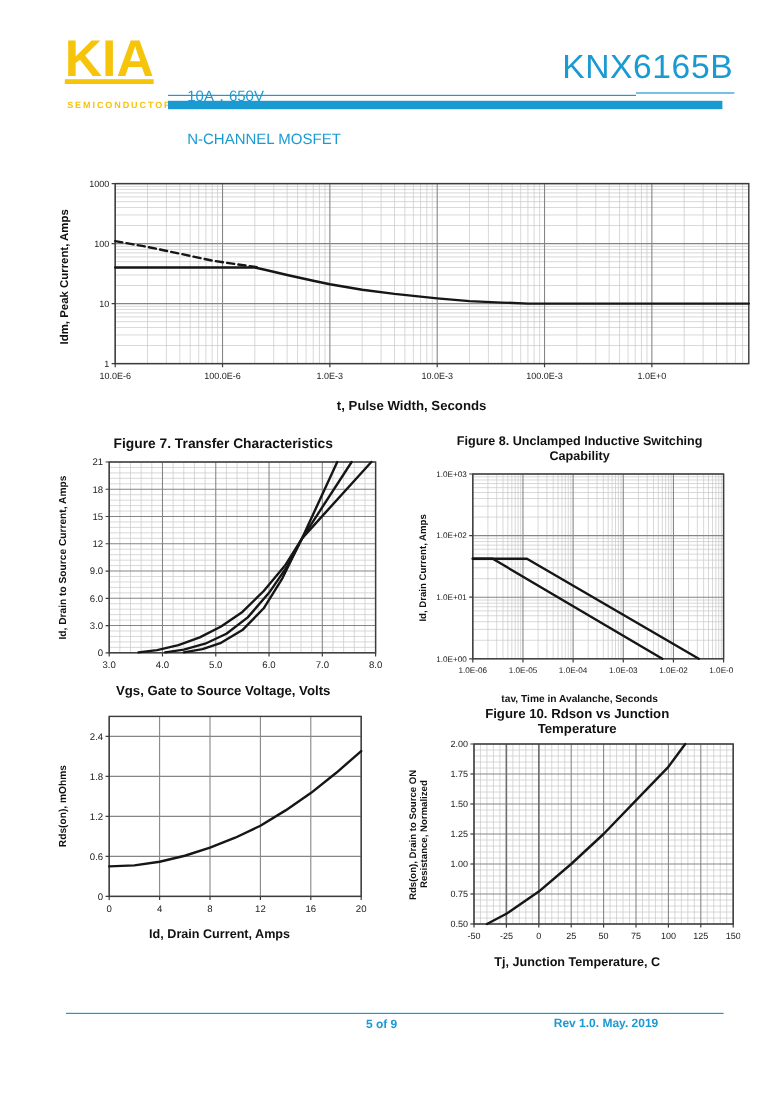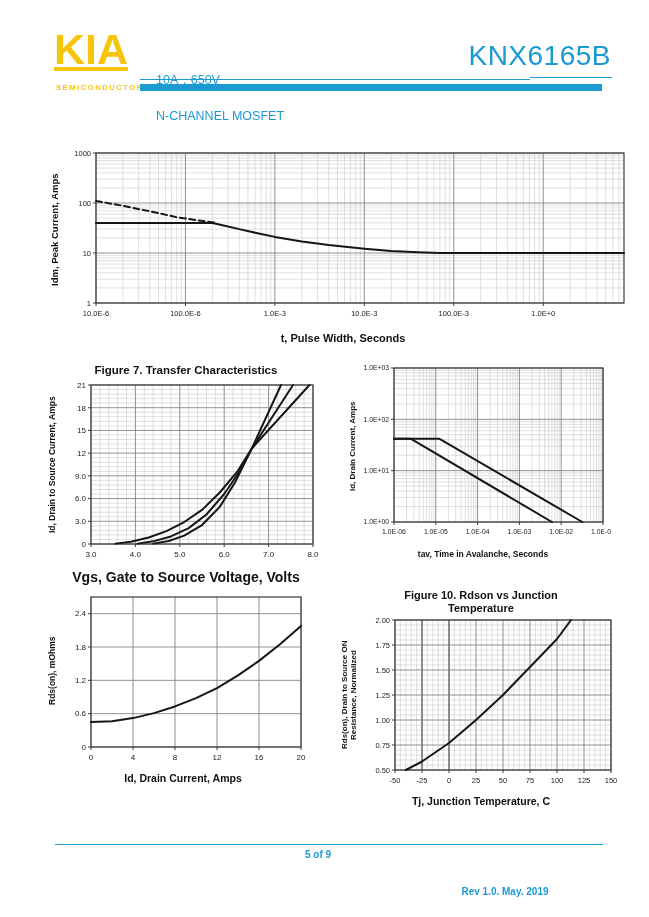--- a/index.html
+++ b/index.html
@@ -26,38 +26,38 @@
   .ylab{font-weight:bold;color:#111;writing-mode:vertical-rl;transform:rotate(180deg);
         text-align:center;white-space:pre-line;line-height:1.15;padding-top:18px;}
   .xlab{font-weight:bold;color:#111;text-align:center;margin-top:1px;}
   #blk-fig6{left:50px;top:147px;width:586px;}
   #blk-fig6 .fig-title{font-size:12.5px;margin-bottom:2px;}
   #blk-fig6 .ylab{width:18px;font-size:9.5px;}
   #blk-fig6 .xlab{font-size:11px;}
   #blk-fig7{left:48px;top:364px;width:276px;}
   #blk-fig7 .fig-title{font-size:11.5px;margin-bottom:2px;}
   #blk-fig7 .ylab{width:15px;font-size:8.5px;}
-  #blk-fig7 .xlab{font-size:14px;}
+  #blk-fig7 .xlab{font-size:11px;}
   #blk-fig8{left:348px;top:362px;width:270px;}
   #blk-fig8 .fig-title{font-size:10.5px;margin-bottom:3px;}
   #blk-fig8 .ylab{width:13px;font-size:8px;}
   #blk-fig8 .xlab{font-size:8.5px;}
   #blk-fig9{left:48px;top:589px;width:270px;}
   #blk-fig9 .fig-title{font-size:11px;margin-bottom:3px;}
   #blk-fig9 .ylab{width:15px;font-size:8.5px;}
   #blk-fig9 .xlab{font-size:10.5px;}
   #blk-fig10{left:340px;top:589px;width:282px;}
   #blk-fig10 .fig-title{font-size:11px;margin-bottom:0;}
   #blk-fig10 .ylab{width:25px;font-size:8px;}
   #blk-fig10 .xlab{font-size:10.5px;}
   
   .ftr-line{position:absolute;left:55px;top:844px;width:548px;height:1px;background:var(--accent);}
   .ftr-page{position:absolute;left:268px;top:849px;width:100px;text-align:center;
         color:var(--accent);font-size:10px;font-weight:bold;}
-  .ftr-rev{position:absolute;left:440px;top:886px;width:130px;text-align:center;
+  .ftr-rev{position:absolute;left:440px;top:848px;width:130px;text-align:center;
         color:var(--accent);font-size:10px;font-weight:bold;}
 </style>
 </head>
 <body>
 
 <div class="page">
 
   <div class="logo">KIA</div>
   <div class="logo-sub">SEMICONDUCTORS</div>
   <div class="rating">
@@ -279,20 +279,22 @@
             <line x1="25" x2="28" y1="142.28571428571428" y2="142.28571428571428" stroke="#3c3c3c" stroke-width="1"></line>
             <text x="23" y="145.0857142857143" text-anchor="end" font-size="8" fill="#222222" font-family="Liberation Sans, sans-serif">3.0</text>
             <line x1="25" x2="28" y1="165" y2="165" stroke="#3c3c3c" stroke-width="1"></line>
             <text x="23" y="167.8" text-anchor="end" font-size="8" fill="#222222" font-family="Liberation Sans, sans-serif">0</text>
           </svg></div>
     </div>
     <div class="xlab">Vgs, Gate to Source Voltage, Volts</div>
   </div>
 
   <div class="fig" id="blk-fig8">
+    <div class="fig-title">Figure 8. Unclamped Inductive Switching
+Capability</div>
     <div class="chart-row">
       <div class="ylab">Id, Drain Current, Amps</div>
       <div id="chart-fig8"><svg width="250" height="182" viewBox="0 0 250 182">
             <line x1="45.583053818754415" x2="45.583053818754415" y1="6" y2="160" stroke="#c9c9c9" stroke-width="0.6"></line>
             <line x1="52.943668447281894" x2="52.943668447281894" y1="6" y2="160" stroke="#c9c9c9" stroke-width="0.6"></line>
             <line x1="58.16610763750883" x2="58.16610763750883" y1="6" y2="160" stroke="#c9c9c9" stroke-width="0.6"></line>
             <line x1="62.21694618124559" x2="62.21694618124559" y1="6" y2="160" stroke="#c9c9c9" stroke-width="0.6"></line>
             <line x1="65.5267222660363" x2="65.5267222660363" y1="6" y2="160" stroke="#c9c9c9" stroke-width="0.6"></line>
             <line x1="68.32509807259594" x2="68.32509807259594" y1="6" y2="160" stroke="#c9c9c9" stroke-width="0.6"></line>
             <line x1="70.74916145626324" x2="70.74916145626324" y1="6" y2="160" stroke="#c9c9c9" stroke-width="0.6"></line>

